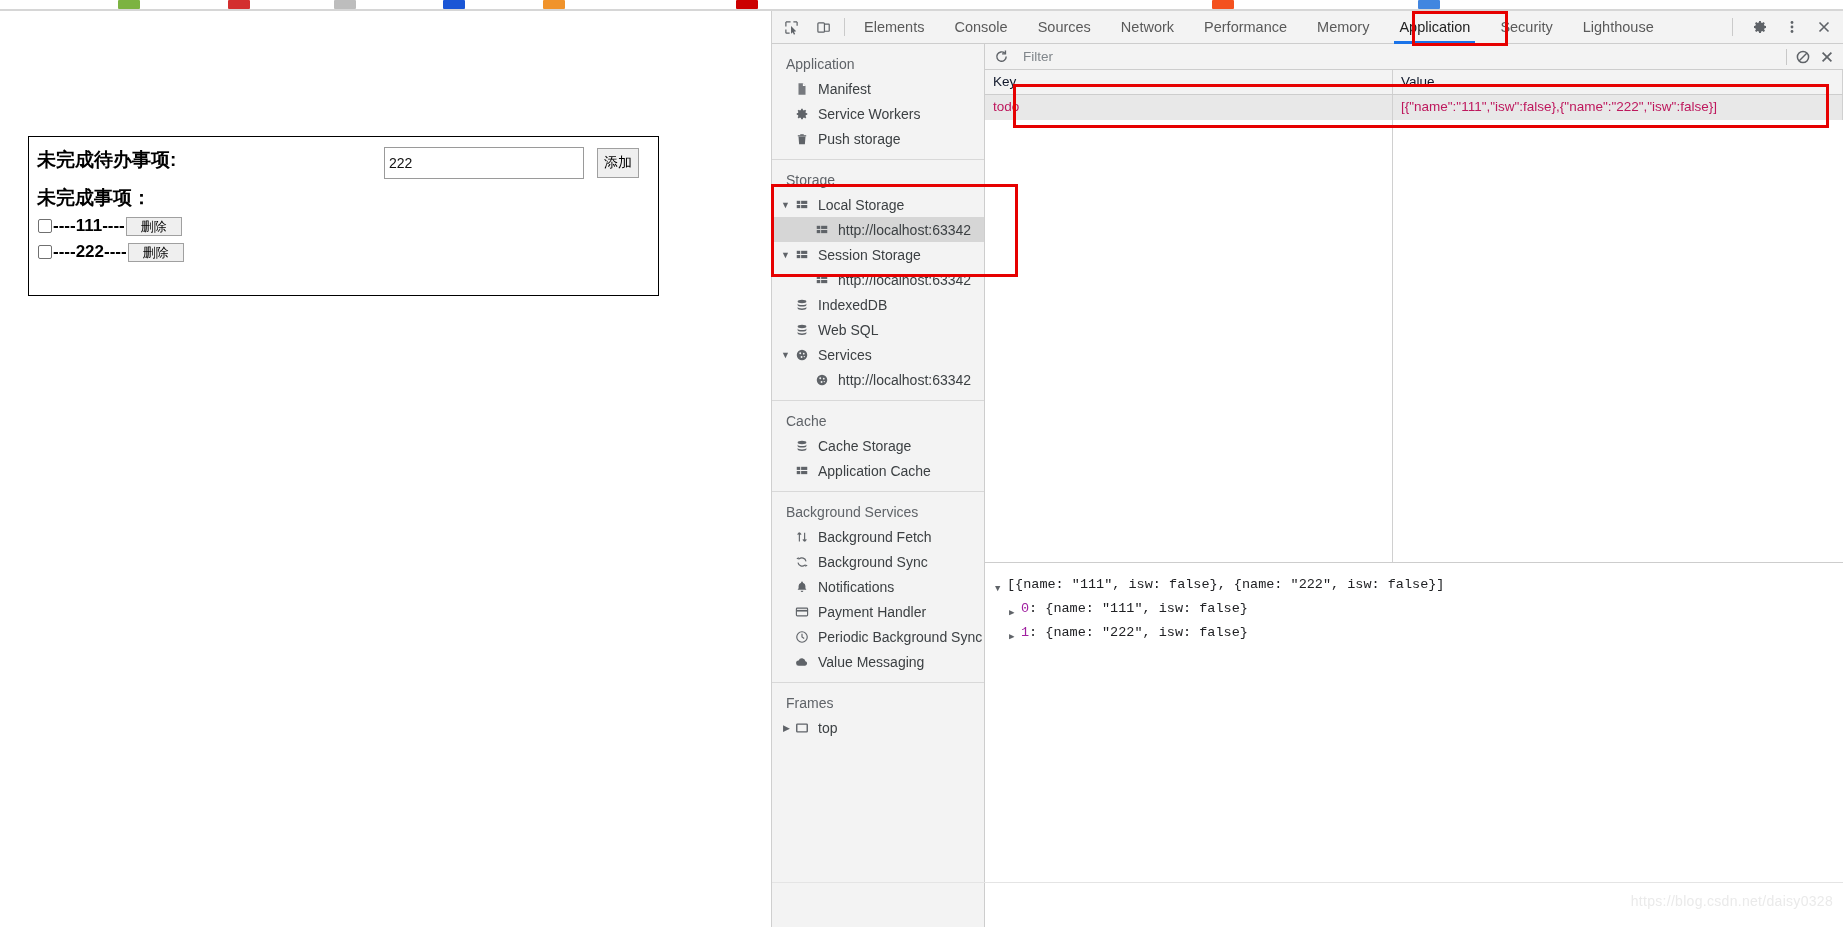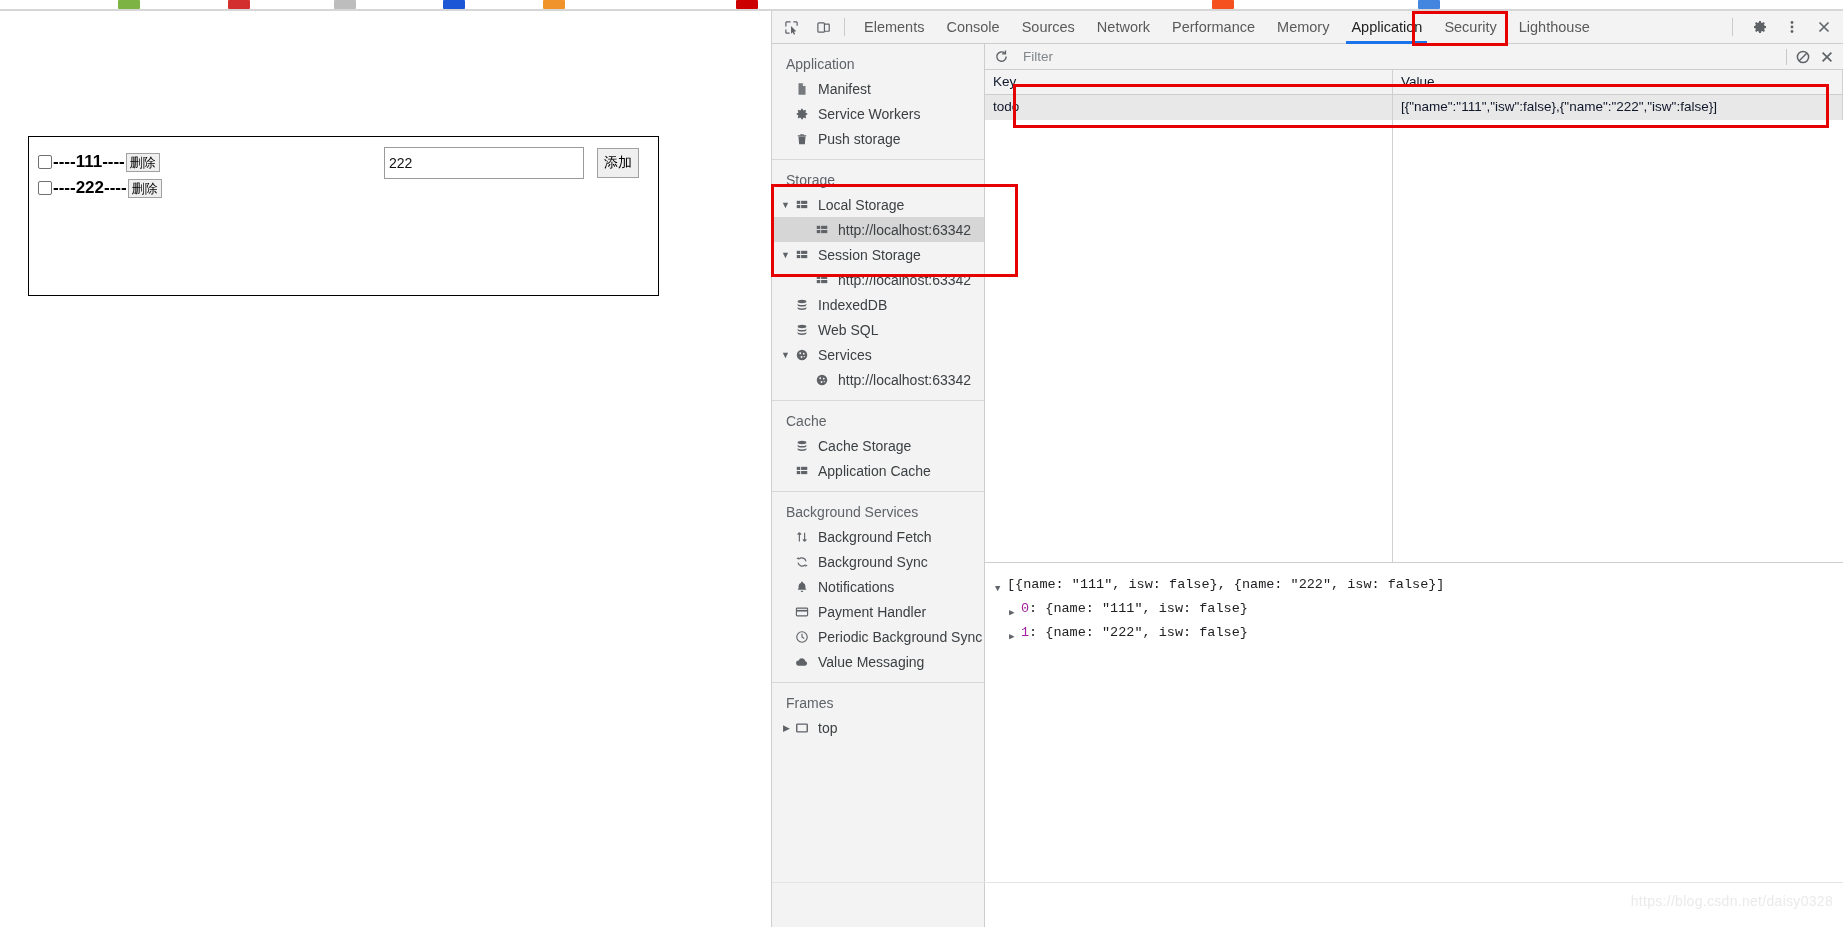--- a/index.html
+++ b/index.html
@@ -55,21 +55,21 @@
     border:1px solid #707070; background:#fff; border-radius:2px;
     display:inline-block; flex:none;
   }
   .todo-text {
     font-weight:bold; font-size:17px; color:#000; white-space:pre;
     margin:0 1px; line-height:20px;
   }
   .todo-del {
     border:1px solid #a0a0a0; background:#efefef;
     font-family:"Liberation Sans", sans-serif; font-size:13px; color:#000;
-    padding:1px 3px; cursor:pointer; line-height:15px;
+    padding:1px 14px; cursor:pointer; line-height:15px;
   }
   .todo-done { font-weight:bold; font-size:19px; color:#000; margin-top:6px; }
 
   
   .devtools {
     position:absolute; left:771px; top:11px; width:1072px; height:916px;
     background:#ffffff; border-left:1px solid #cfcfcf;
   }
   .dt-tabbar {
     position:relative; height:33px; background:#f3f3f3;
@@ -145,21 +145,21 @@
     border-bottom:1px solid #cdcdcd; flex:none;
   }
   .kv-head div {
     font-size:13.5px; color:#0f172a; padding:4px 0 0 8px;
     border-right:1px solid #d0d0d0;
   }
   .kv-col-key { width:408px; flex:none; }
   .kv-col-val { flex:1; }
   .kv-row { display:flex; height:25px; background:#e8e8e8; cursor:pointer; }
   .kv-row div {
-    font-size:13.5px; color:#0f172a; padding:4px 0 8px 8px;
+    font-size:13.5px; color:#be185d; padding:4px 0 8px 8px;
     border-right:1px solid #d0d0d0; overflow:hidden; white-space:nowrap;
   }
   .kv-filler { flex:1; display:flex; }
   .kv-filler .kv-col-key { border-right:1px solid #d0d0d0; }
   .kv-blank-row { height:25px; display:flex; }
   .kv-blank-row .kv-col-key { border-right:1px solid #d0d0d0; }
 
   .preview-pane { flex:1; background:#fff; padding:12px 0 0 10px; overflow:hidden; }
   .pv-line {
     font-family:"Liberation Mono", monospace; font-size:13.5px; color:#202124;
@@ -189,24 +189,28 @@
       <div class="favicon" style="left: 543px; background: rgb(240, 147, 43);"></div>
       <div class="favicon" style="left: 736px; background: rgb(204, 0, 0);"></div>
       <div class="favicon" style="left: 1212px; background: rgb(244, 81, 30);"></div>
       <div class="favicon" style="left: 1418px; background: rgb(66, 134, 224);"></div>
     </div>
   <div class="strip-rule"></div>
 
   <div class="page-area">
     <div class="todo-box">
 
+      <div class="todo-head-row">
+        <span class="todo-title">未完成待办事项:</span>
+      </div>
 
       <input class="todo-input" type="text" value="222" style="">
       <button class="todo-add-btn">添加</button>
 
+      <div class="todo-sub">未完成事项：</div>
 
       <div class="todo-row">
         <span class="todo-chk"></span>
         <span class="todo-text">----111----</span>
         <button class="todo-del">删除</button>
       </div>
 
       <div class="todo-row">
         <span class="todo-chk"></span>
         <span class="todo-text">----222----</span>
@@ -225,21 +229,21 @@
           <path d="M7.5 6.5 L13 12 l-2.4 .4 l1.3 2.6 l-1.3 .7 l-1.3-2.6 l-1.8 1.6 z" fill="#5f6368"></path>
         </svg>
       </div>
       <div class="dt-icon-btn">
         <svg width="15" height="15" viewBox="0 0 16 16">
           <rect x="2" y="3" width="7" height="10" rx="1" stroke="#5f6368" stroke-width="1.3" fill="none"></rect>
           <path d="M9 4.5 h4.5 a.6.6 0 0 1 .6.6 v6.3 a.6.6 0 0 1-.6.6 H9" stroke="#5f6368" stroke-width="1.3" fill="none"></path>
         </svg>
       </div>
       <div class="dt-vsep"></div>
-      <div id="tabs-host" style="display:flex;align-items:center;">
+      <div id="tabs-host" style="display:flex;align-items:center;gap:8px;">
           <div class="dt-tab">Elements</div>
           <div class="dt-tab">Console</div>
           <div class="dt-tab">Sources</div>
           <div class="dt-tab">Network</div>
           <div class="dt-tab">Performance</div>
           <div class="dt-tab">Memory</div>
           <div class="dt-tab active">Application</div>
           <div class="dt-tab">Security</div>
           <div class="dt-tab">Lighthouse</div>
         </div>

